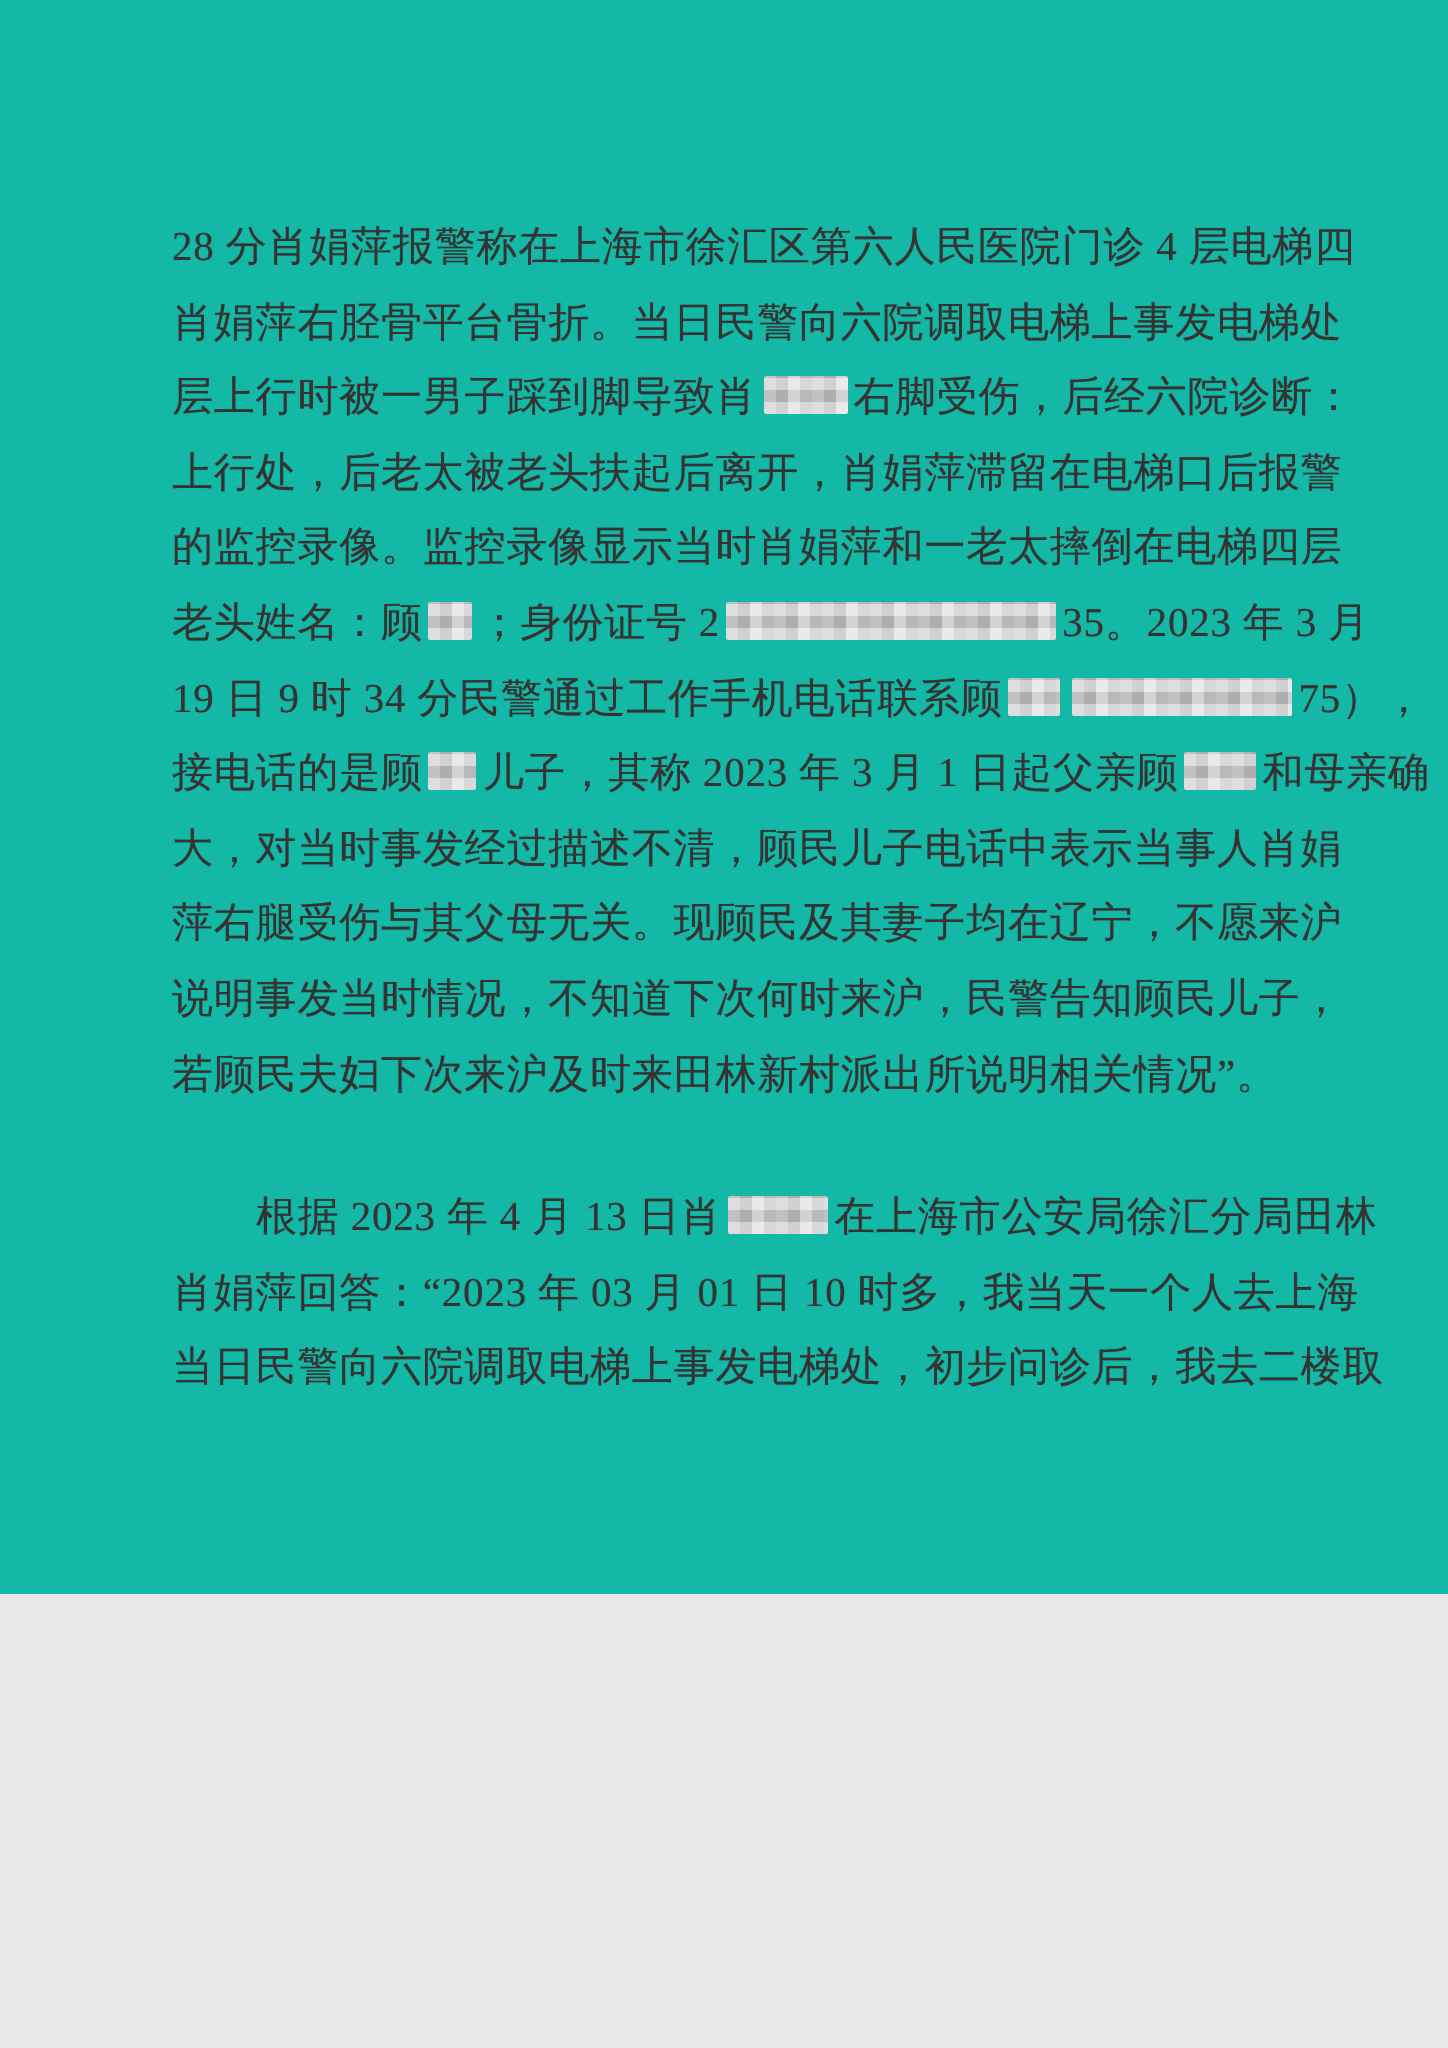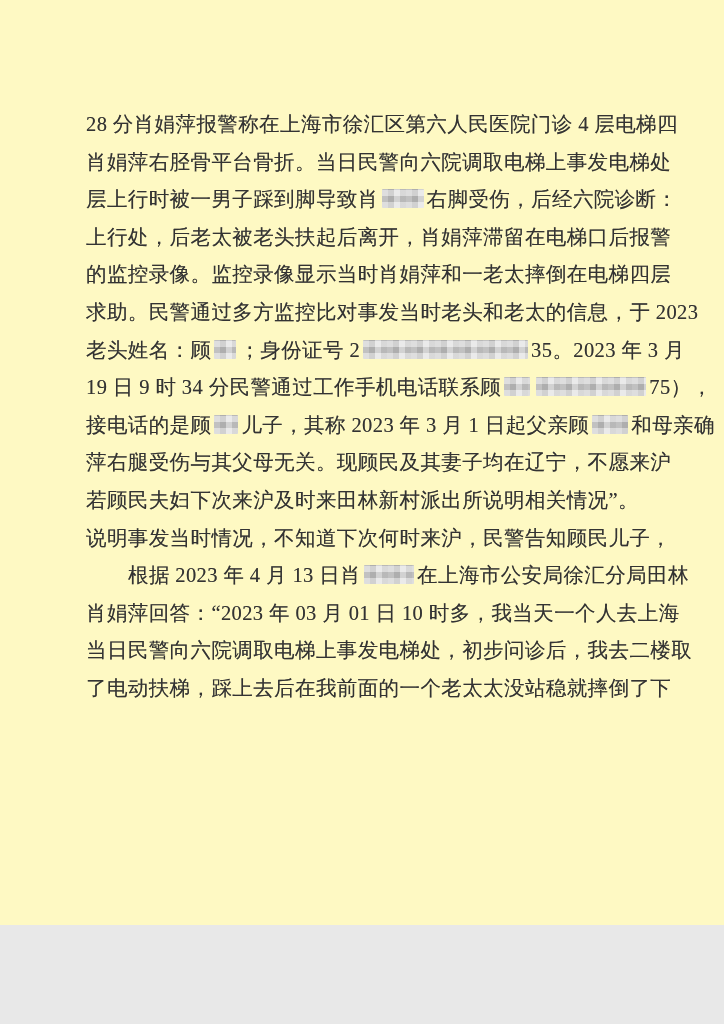--- a/index.html
+++ b/index.html
@@ -3,23 +3,23 @@
 <meta charset="utf-8">
 <style>
   html, body {
     margin: 0;
     padding: 0;
     background: #e8e8e8;
   }
   .page {
     position: relative;
     width: 724px;
-    height: 925px;
+    height: 797px;
     margin: 0 auto;
-    background: #fef9c3;
+    background: #14b8a6;
     overflow: hidden;
     font-family: "Liberation Serif", "DejaVu Serif", serif;
     color: #2e2e2e;
   }
   .doc-body {
     position: absolute;
     left: 86px;
     top: 106px;
     width: 575px;
   }
@@ -28,20 +28,21 @@
     line-height: 37.6px;
     height: 37.6px;
     white-space: nowrap;
     letter-spacing: 0.4px;
     color: #333;
     
     text-shadow: 0 0 0.4px rgba(60,60,60,0.55);
   }
   .line.indent {
     padding-left: 42px;
+    margin-top: 34px;
   }
   .redact {
     display: inline-block;
     height: 19px;
     vertical-align: -2px;
     margin: 0 3px;
     border-radius: 1px;
     background:
       repeating-linear-gradient(0deg, rgba(255,255,255,0.35) 0 6px, rgba(0,0,0,0.06) 6px 12px),
       repeating-linear-gradient(90deg, #cdcdcd 0 6px, #b9b9b9 6px 12px, #dfdfdf 12px 18px, #c4c4c4 18px 24px);
@@ -58,26 +59,25 @@
 </head>
 <body>
 
 <div class="page">
   <div class="doc-body">
       <div class="line"><span>28 分肖娟萍报警称在上海市徐汇区第六人民医院门诊 4 层电梯四</span></div>
       <div class="line"><span>肖娟萍右胫骨平台骨折。当日民警向六院调取电梯上事发电梯处</span></div>
       <div class="line"><span>层上行时被一男子踩到脚导致肖</span><span class="redact" style="width: 42px;"></span><span>右脚受伤，后经六院诊断：</span></div>
       <div class="line"><span>上行处，后老太被老头扶起后离开，肖娟萍滞留在电梯口后报警</span></div>
       <div class="line"><span>的监控录像。监控录像显示当时肖娟萍和一老太摔倒在电梯四层</span></div>
-      <div class="line"><span>求助。民警通过多方监控比对事发当时老头和老太的信息，于 2023</span></div>
       <div class="line"><span>老头姓名：顾</span><span class="redact" style="width: 22px;"></span><span>；身份证号 2</span><span class="redact" style="width: 165px;"></span><span>35。2023 年 3 月</span></div>
       <div class="line"><span>19 日 9 时 34 分民警通过工作手机电话联系顾</span><span class="redact" style="width: 26px;"></span><span class="redact" style="width: 110px;"></span><span>75），</span></div>
       <div class="line"><span>接电话的是顾</span><span class="redact" style="width: 24px;"></span><span>儿子，其称 2023 年 3 月 1 日起父亲顾</span><span class="redact" style="width: 36px;"></span><span>和母亲确</span></div>
+      <div class="line"><span>大，对当时事发经过描述不清，顾民儿子电话中表示当事人肖娟</span></div>
       <div class="line"><span>萍右腿受伤与其父母无关。现顾民及其妻子均在辽宁，不愿来沪</span></div>
+      <div class="line"><span>说明事发当时情况，不知道下次何时来沪，民警告知顾民儿子，</span></div>
       <div class="line"><span>若顾民夫妇下次来沪及时来田林新村派出所说明相关情况”。</span></div>
-      <div class="line"><span>说明事发当时情况，不知道下次何时来沪，民警告知顾民儿子，</span></div>
       <div class="line indent"><span>根据 2023 年 4 月 13 日肖</span><span class="redact" style="width: 50px;"></span><span>在上海市公安局徐汇分局田林</span></div>
       <div class="line"><span>肖娟萍回答：“2023 年 03 月 01 日 10 时多，我当天一个人去上海</span></div>
       <div class="line"><span>当日民警向六院调取电梯上事发电梯处，初步问诊后，我去二楼取</span></div>
-      <div class="line"><span>了电动扶梯，踩上去后在我前面的一个老太太没站稳就摔倒了下</span></div>
     </div>
   <div class="page-number">– 5 –</div>
 </div>
 
 </body></html>

